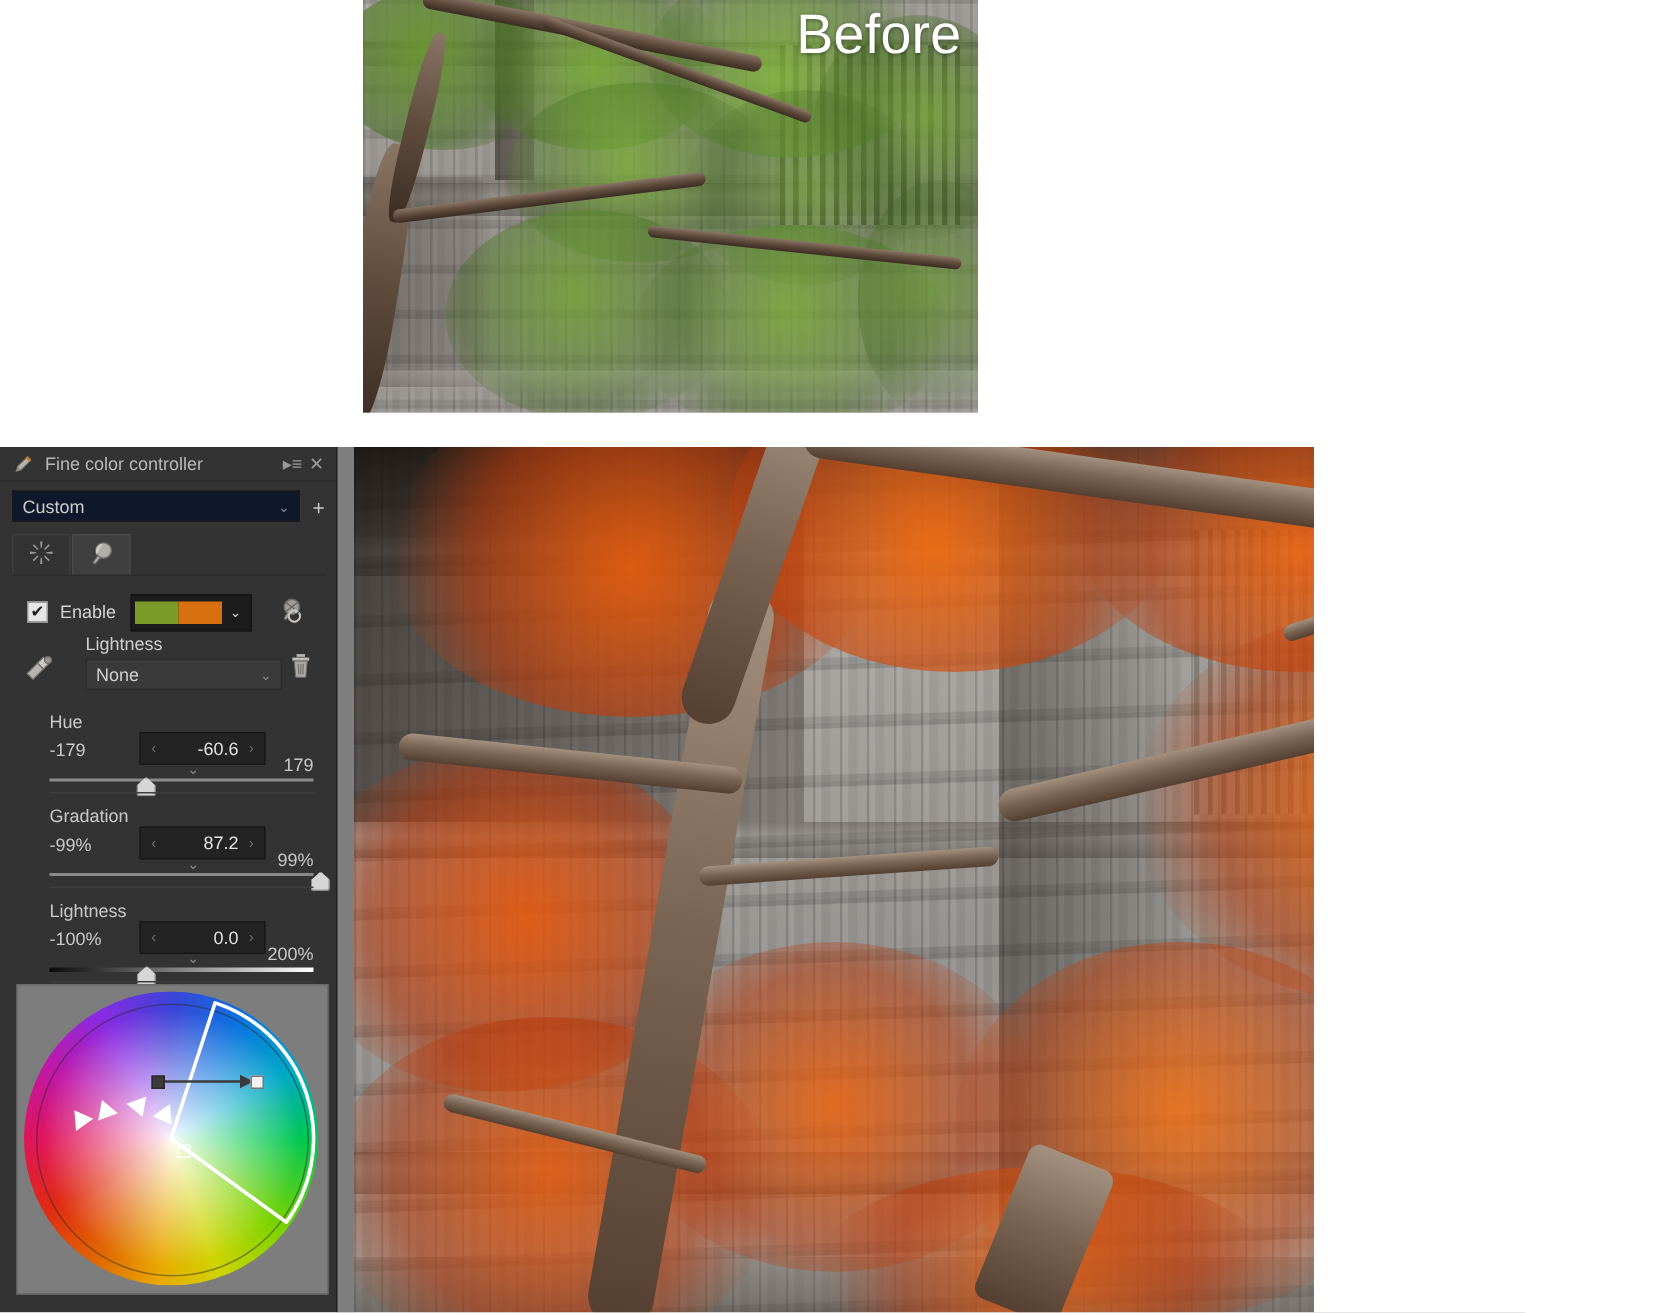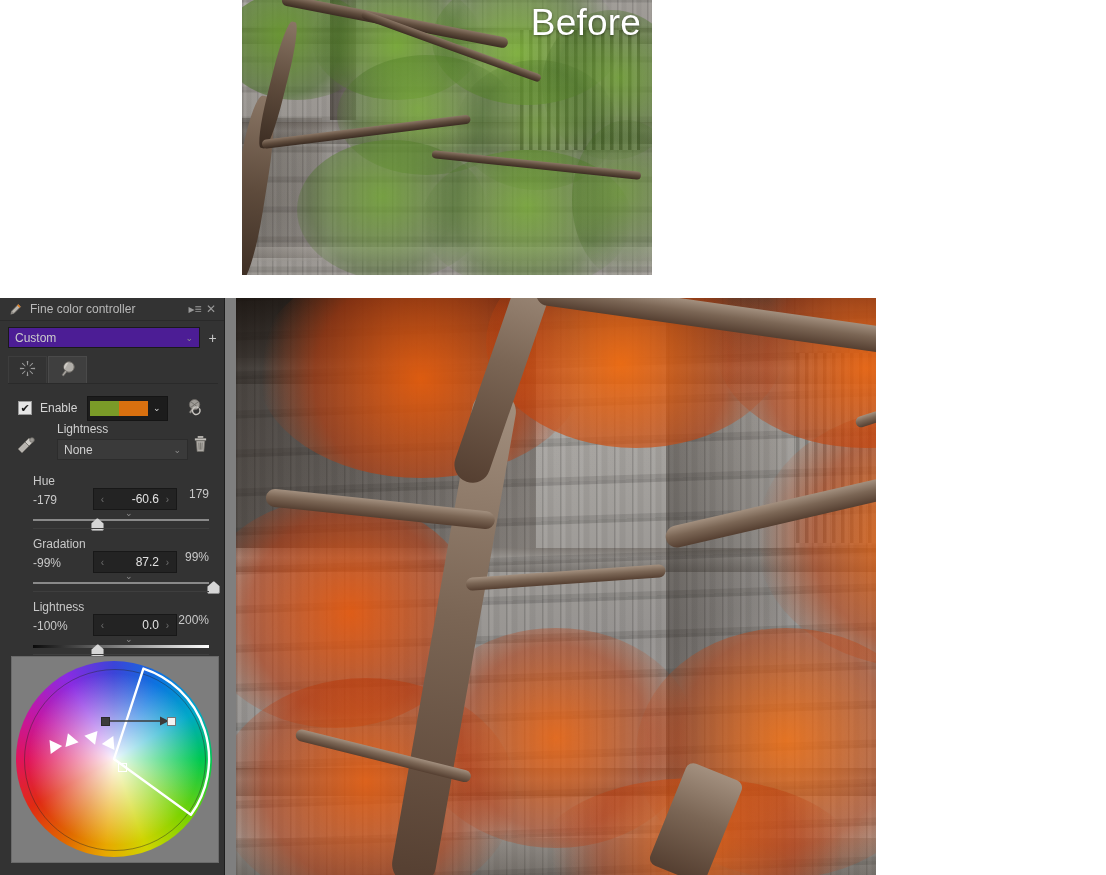--- a/index.html
+++ b/index.html
@@ -141,21 +141,21 @@
 
   
   #preset-row {
     display: flex; align-items: center;
     padding: 6px 6px 0 8px;
     gap: 6px;
   }
   #preset-select {
     flex: 1;
     height: 19px;
-    background: #4c1d95;
+    background: #0f172a;
     border: 1px solid #1a1a1a;
     display: flex; align-items: center;
     padding: 0 6px;
     position: relative;
   }
   #preset-label { font-size: 12px; color: #cccccc; flex: 1; }
   .chev { color: #8c8c8c; font-size: 9px; }
   #preset-add { color: #c6c6c6; font-size: 14px; width: 13px; text-align: center; }
 
   
@@ -230,21 +230,21 @@
   .slider-group { position: relative; margin: 8px 0 0 17px; height: 55px; }
   .sl-name {
     position: absolute; left: 16px; top: 0;
     font-size: 12px; color: #c9c9c9;
   }
   .sl-min {
     position: absolute; left: 16px; top: 19px;
     font-size: 12px; color: #c9c9c9;
   }
   .sl-max {
-    position: absolute; right: 16px; top: 13px;
+    position: absolute; right: 16px; top: 29px;
     font-size: 12px; color: #c9c9c9; text-align: left;
   }
   .spinner {
     position: absolute; left: 76px; top: 14px;
     width: 74px; height: 20px;
     background: #232323;
     border: 1px solid #181818;
     display: flex; align-items: center;
     padding: 0 4px;
   }

